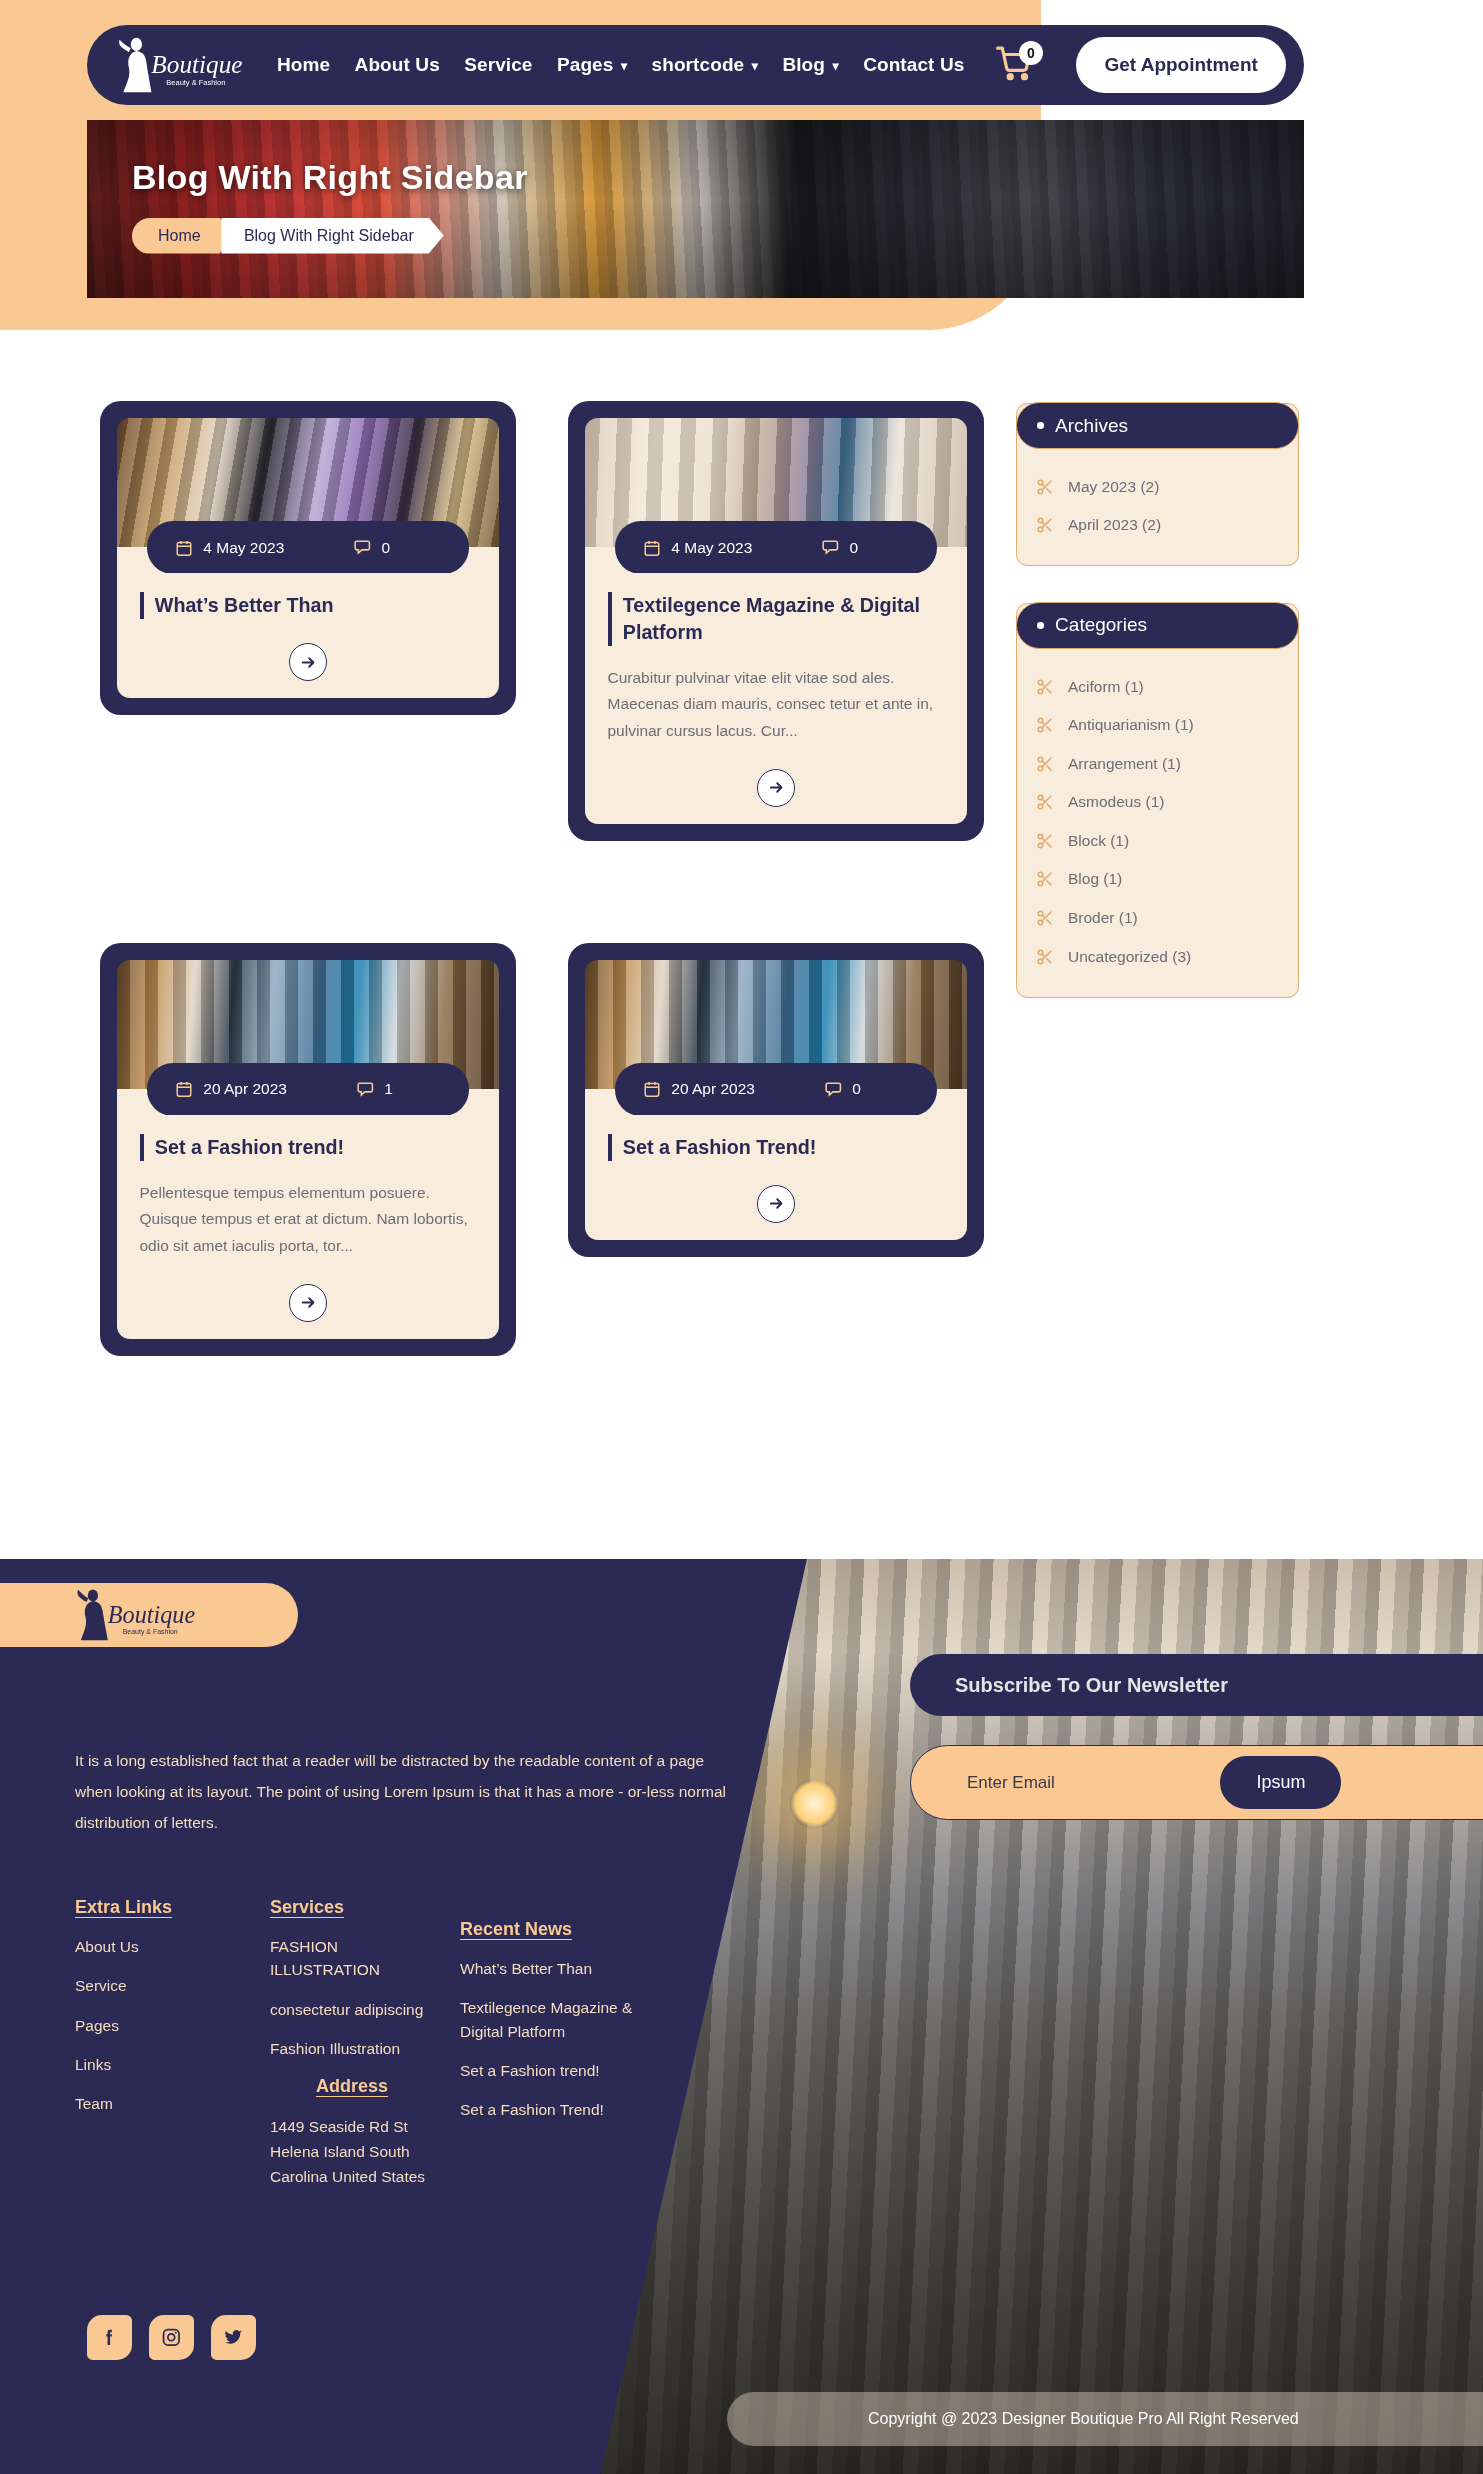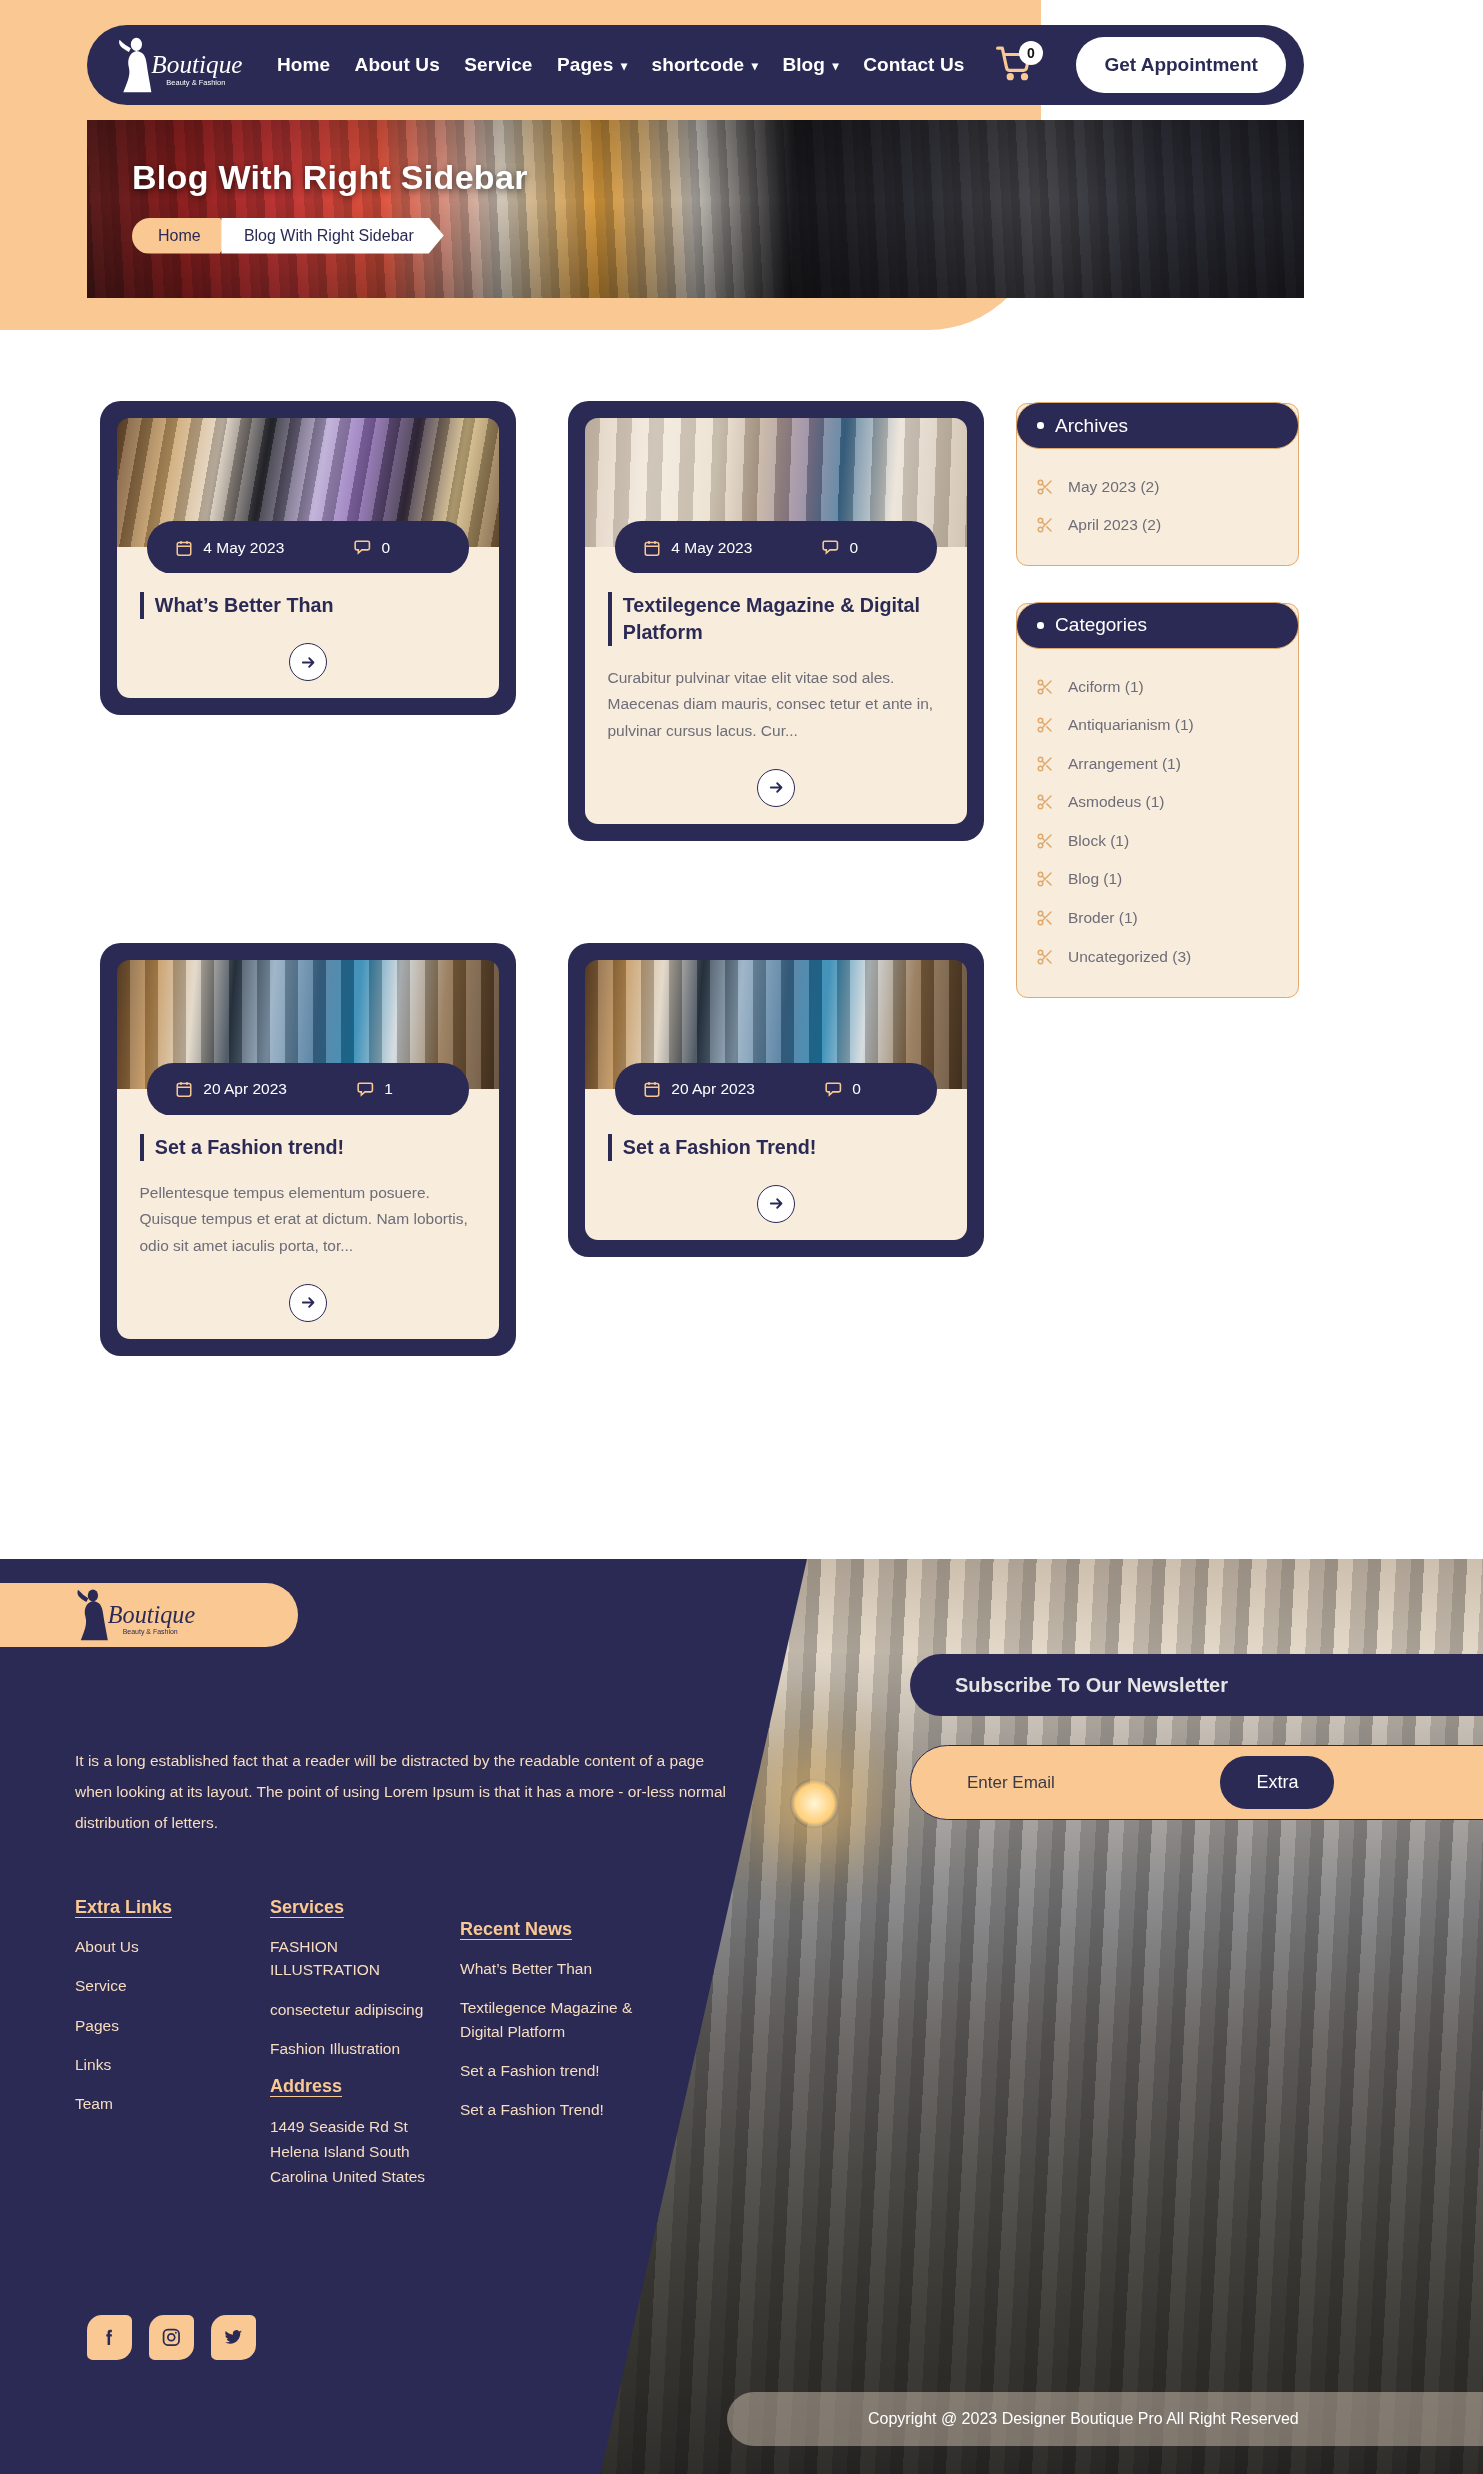--- a/index.html
+++ b/index.html
@@ -534,21 +534,21 @@
   <div class="fcol-link">Pages</div>
   <div class="fcol-link">Links</div>
   <div class="fcol-link">Team</div>
 </div>
 
 <div class="fcol" style="left:270px; top:1897px; width:164px;">
   <div class="fcol-head">Services</div>
   <div class="fcol-link">FASHION ILLUSTRATION</div>
   <div class="fcol-link">consectetur adipiscing</div>
   <div class="fcol-link">Fashion Illustration</div>
-  <div class="fcol-head" style="margin-top:10px;">Address</div>
+  <div class="fcol-head" style="margin-top:10px;text-align:center;">Address</div>
   <div class="fcol-link" style="line-height:1.62;">1449 Seaside Rd St Helena Island South Carolina United States</div>
 </div>
 
 <div class="fcol" style="left:460px; top:1919px; width:174px;">
   <div class="fcol-head">Recent News</div>
   <div class="fcol-link">What’s Better Than</div>
   <div class="fcol-link">Textilegence Magazine &amp; Digital Platform</div>
   <div class="fcol-link">Set a Fashion trend!</div>
   <div class="fcol-link">Set a Fashion Trend!</div>
 </div>
@@ -571,19 +571,19 @@
       <path d="M22 5.9c-.7.3-1.5.5-2.4.6.9-.5 1.5-1.3 1.8-2.3-.8.5-1.7.8-2.6 1A4.1 4.1 0 0 0 11.7 9c-3.4-.2-6.4-1.8-8.4-4.3a4.1 4.1 0 0 0 1.3 5.5c-.7 0-1.3-.2-1.8-.5 0 2 1.4 3.7 3.3 4.1-.6.2-1.2.2-1.8.1a4.1 4.1 0 0 0 3.8 2.9A8.3 8.3 0 0 1 2 17.5a11.7 11.7 0 0 0 6.3 1.9c7.6 0 11.8-6.3 11.8-11.8v-.5c.8-.6 1.5-1.3 1.9-2.2z"></path>
     </svg>
   </div>
 </div>
 
 <div class="news-head">
   <span>Subscribe To Our Newsletter</span>
 </div>
 <div class="news-bar">
   <input class="news-input" type="text" placeholder="Enter Email" style="">
-  <button class="news-btn">Extra</button>
+  <button class="news-btn">Ipsum</button>
 </div>
 
 <div class="copyright">
   <span>Copyright @ 2023 Designer Boutique Pro All Right Reserved</span>
 </div>
 
 
 </body></html>

